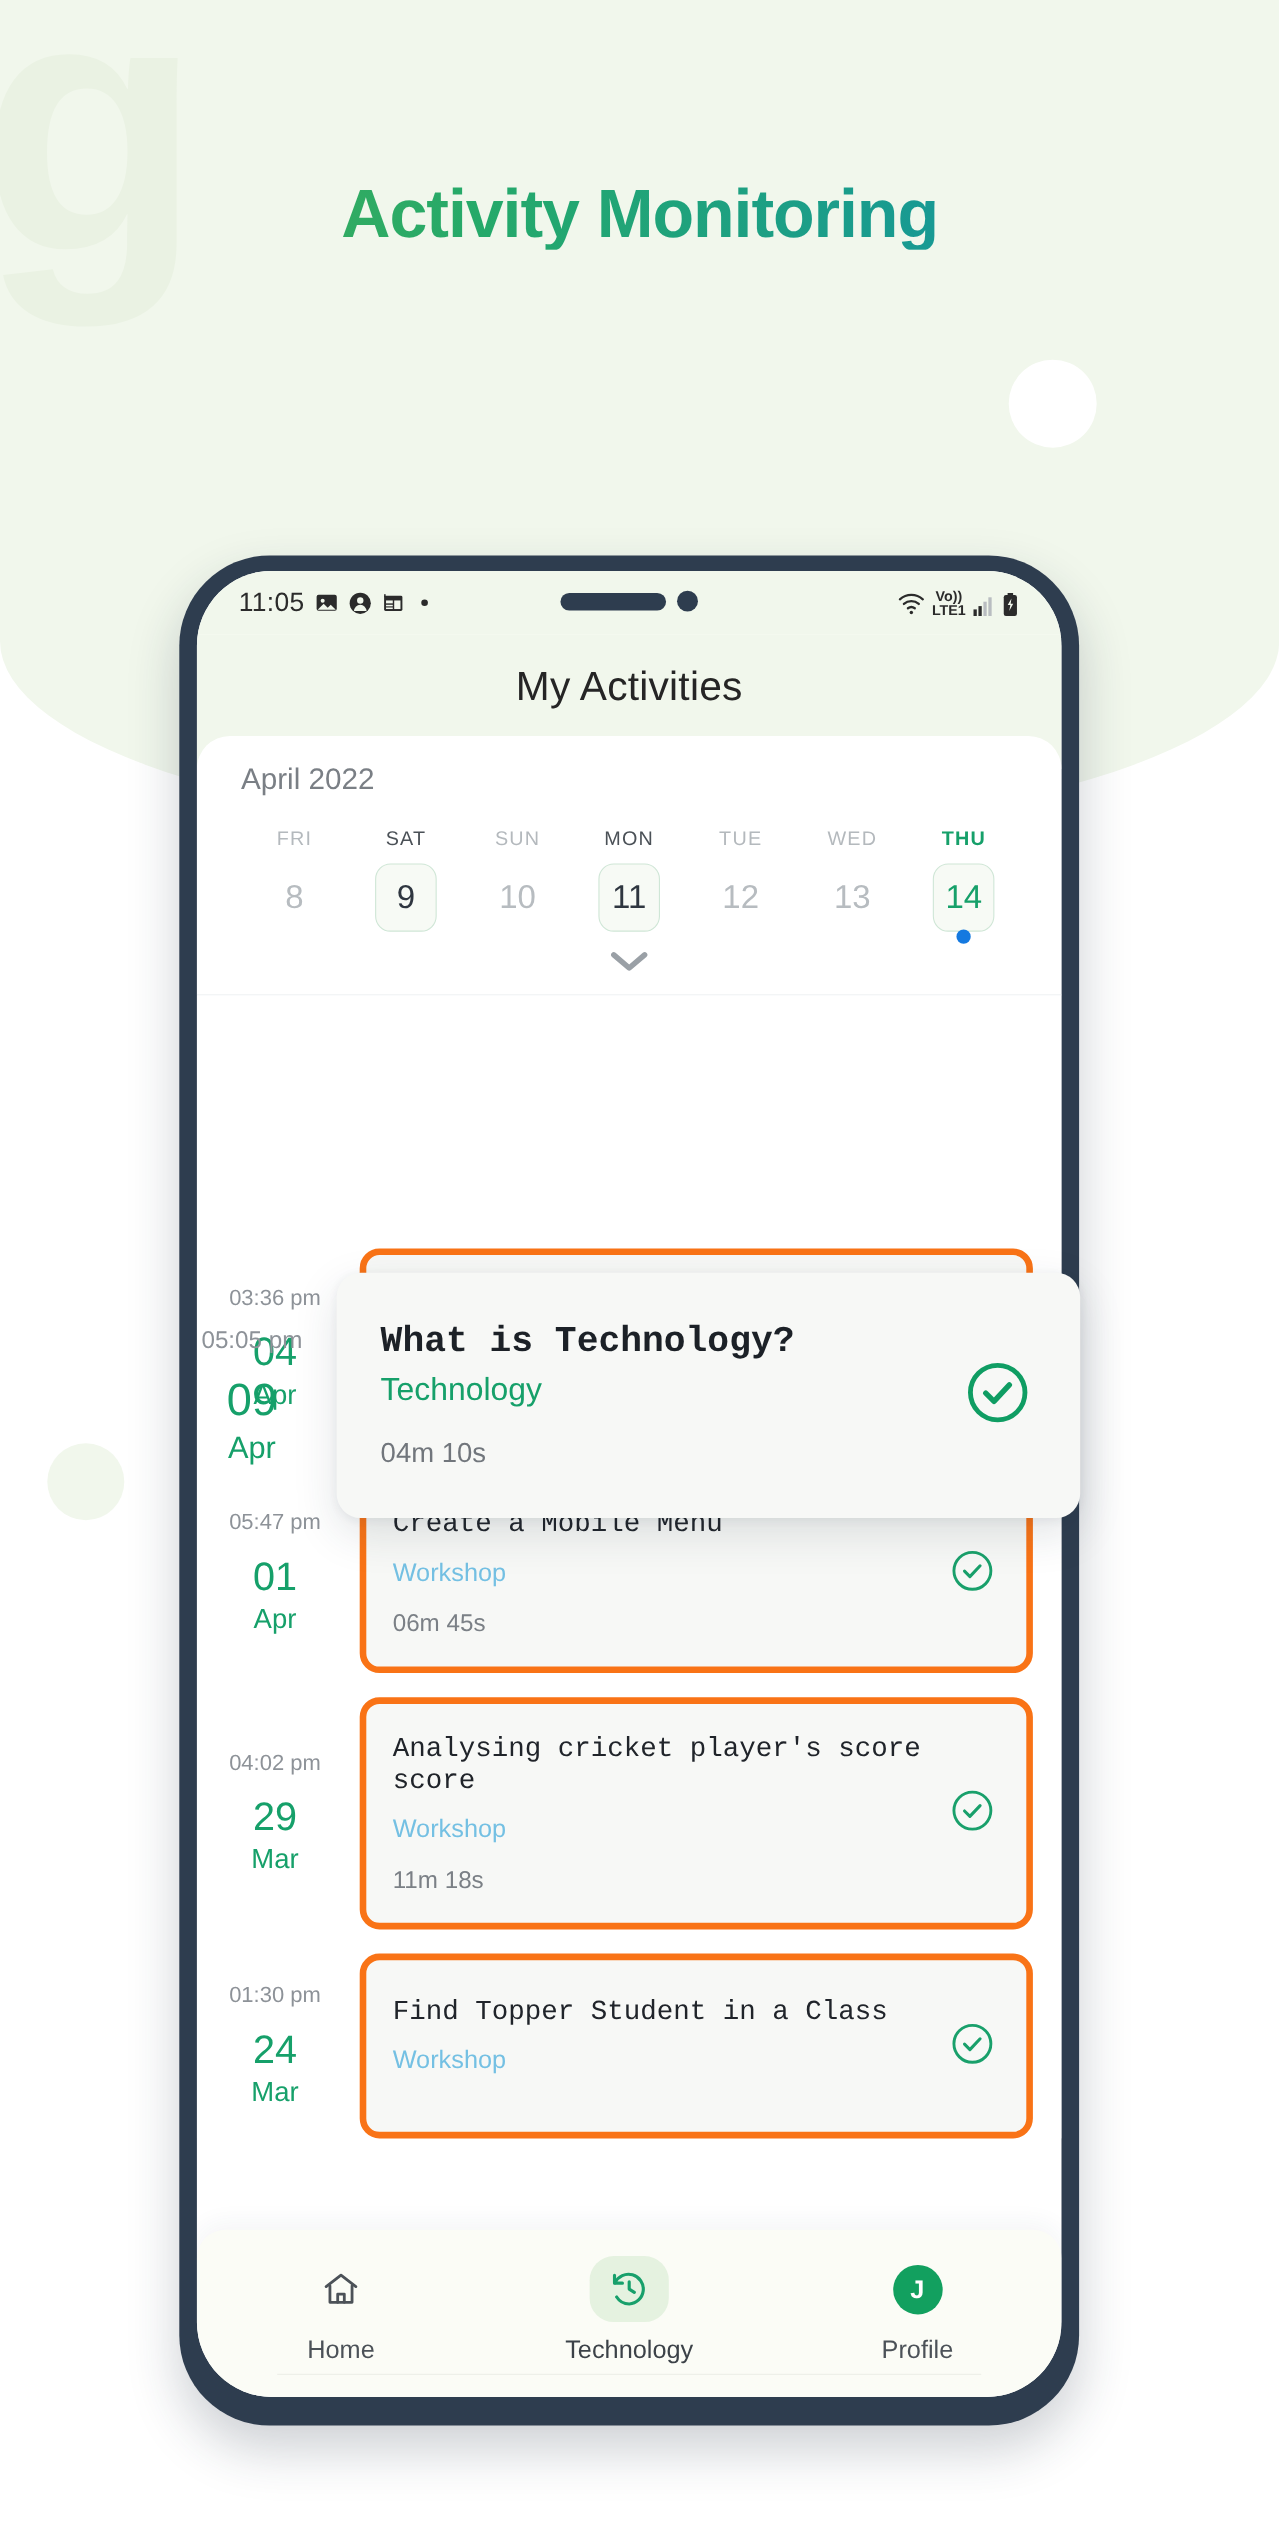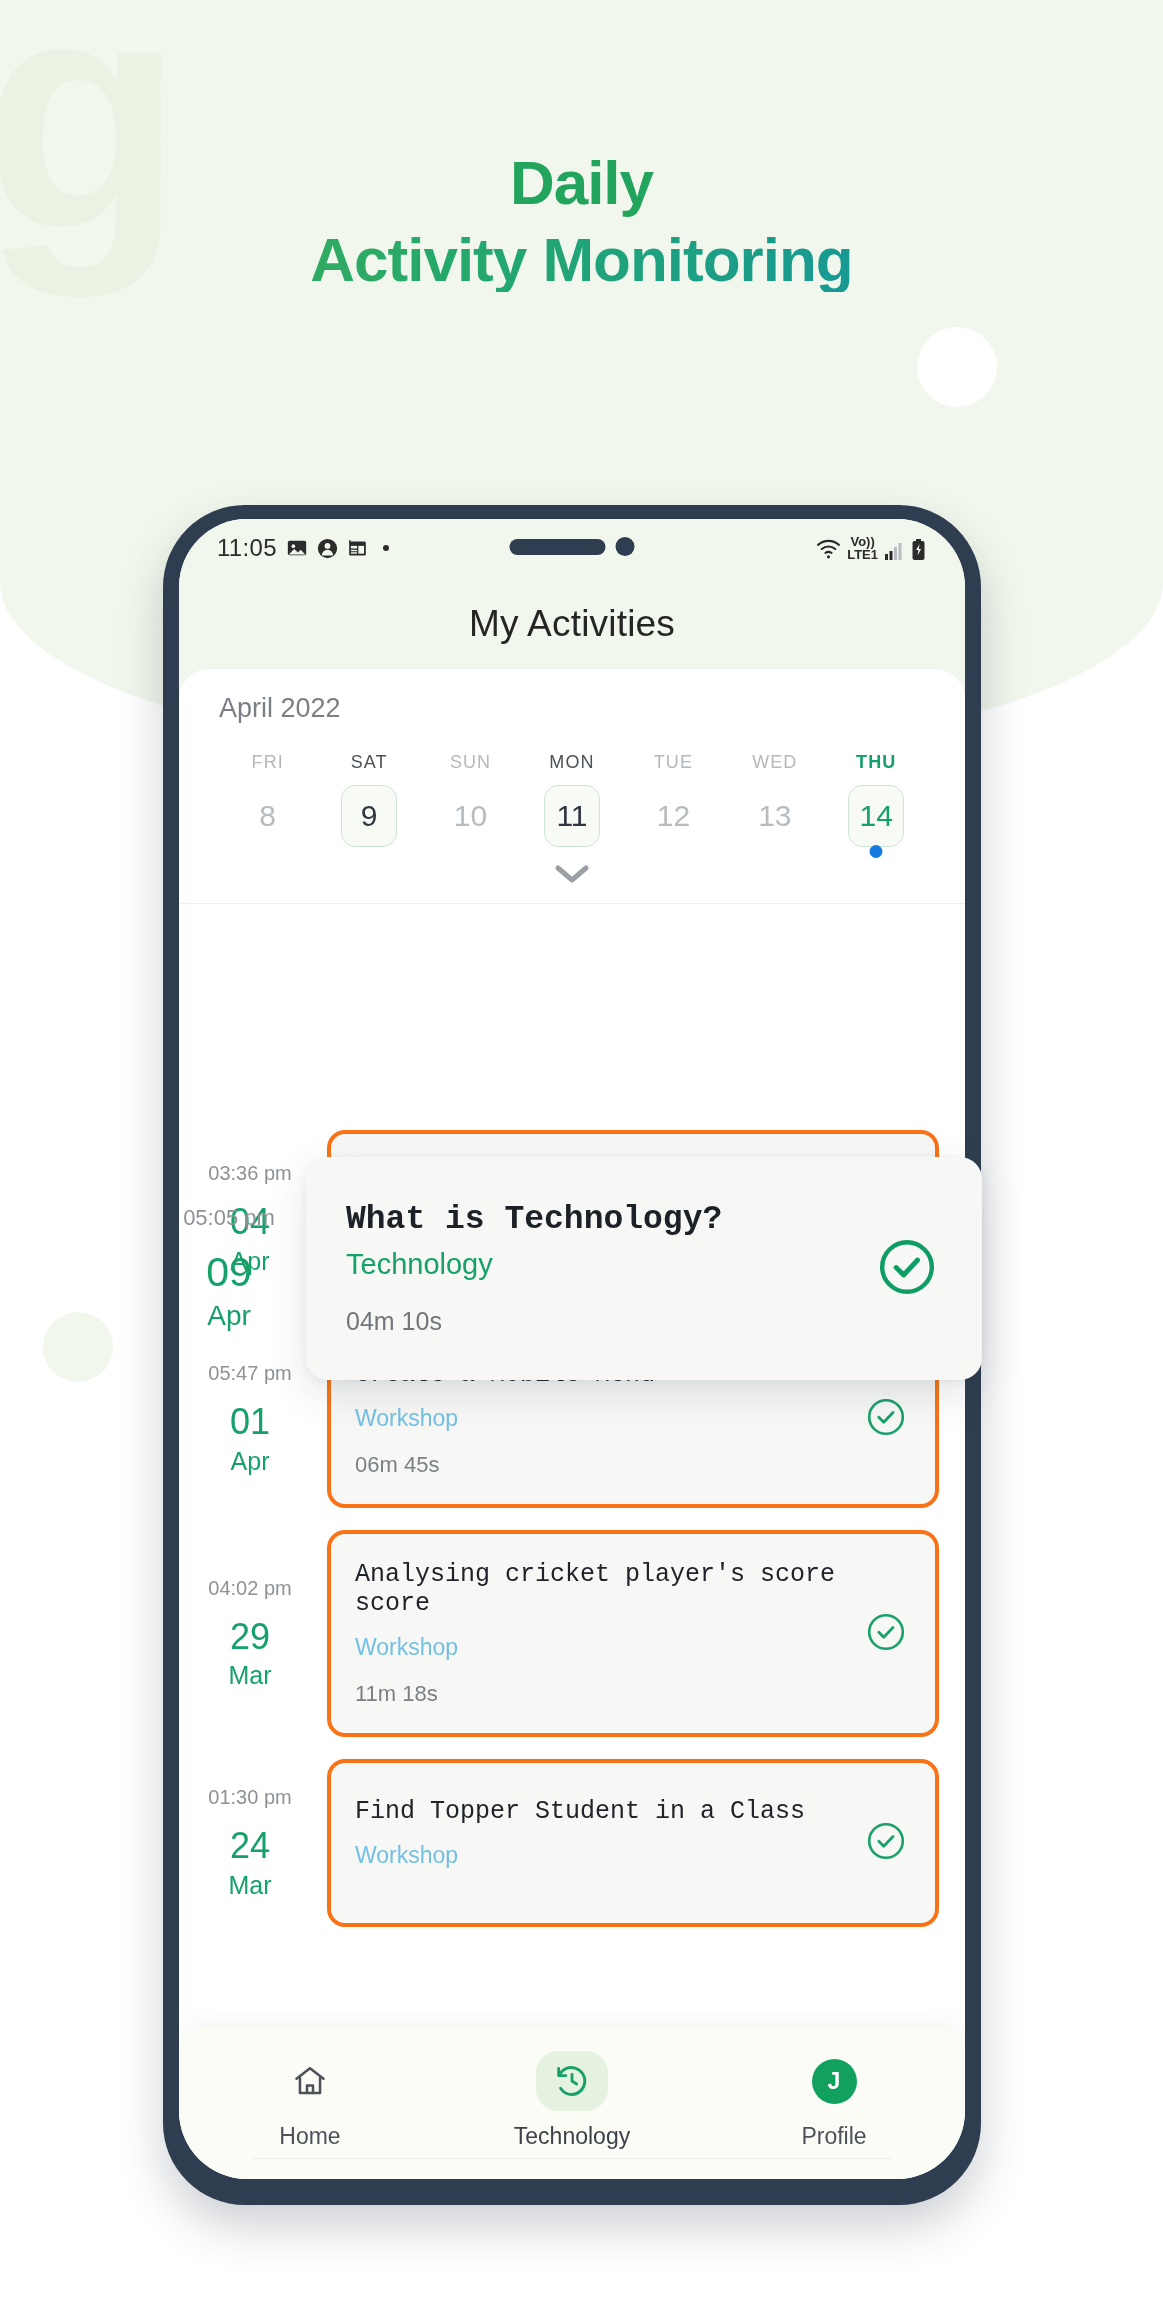--- a/index.html
+++ b/index.html
@@ -123,21 +123,21 @@
   
   #list { padding: 26px 0 0; background: #ffffff; position: relative; }
   .row { display: flex; align-items: center; padding: 0 0 0 0; margin-bottom: 22px; }
   .row-date {
     width: 148px; flex: 0 0 148px; text-align: center; padding-right: 6px;
   }
   .rd-time { font-size: 20px; color: #8d9298; margin-bottom: 18px; }
   .rd-day  { font-size: 36px; color: #16a06a; line-height: 1.05; }
   .rd-mon  { font-size: 25px; color: #16a06a; margin-top: 6px; }
   .card {
-    flex: 1; background: #f7f8f6; border: 4px solid #f97316;
+    flex: 1; background: #f7f8f6; border: 6px solid #f97316;
     border-radius: 18px; padding: 26px 28px 26px 24px;
     display: flex; align-items: center; min-height: 168px;
     margin-right: 26px;
   }
   .card-body { flex: 1; }
   .card-title { font-size: 25px; color: #20242a; margin-bottom: 16px; font-family: Liberation Mono, monospace; }
   .card-cat { font-size: 23px; color: #74c0e3; margin-bottom: 20px; }
   .card-dur { font-size: 22px; color: #7b8086; }
   .card-check { flex: 0 0 auto; margin-left: 14px; }
 
@@ -192,21 +192,20 @@
 </style>
 </head>
 <body>
 
 <div id="bg-top"></div>
 <div id="bg-logo">g</div>
 <div id="bg-circle-right"></div>
 <div id="bg-circle-left"></div>
 
 <div id="headline">
-  <span class="l1">Daily</span>
   <span class="l2">Activity Monitoring</span>
 </div>
 
 <div id="phone">
   <div id="screen">
 
     <div id="statusbar">
       <div id="sb-left">
         <span id="sb-time">11:05</span>
         <span class="sb-ic">

